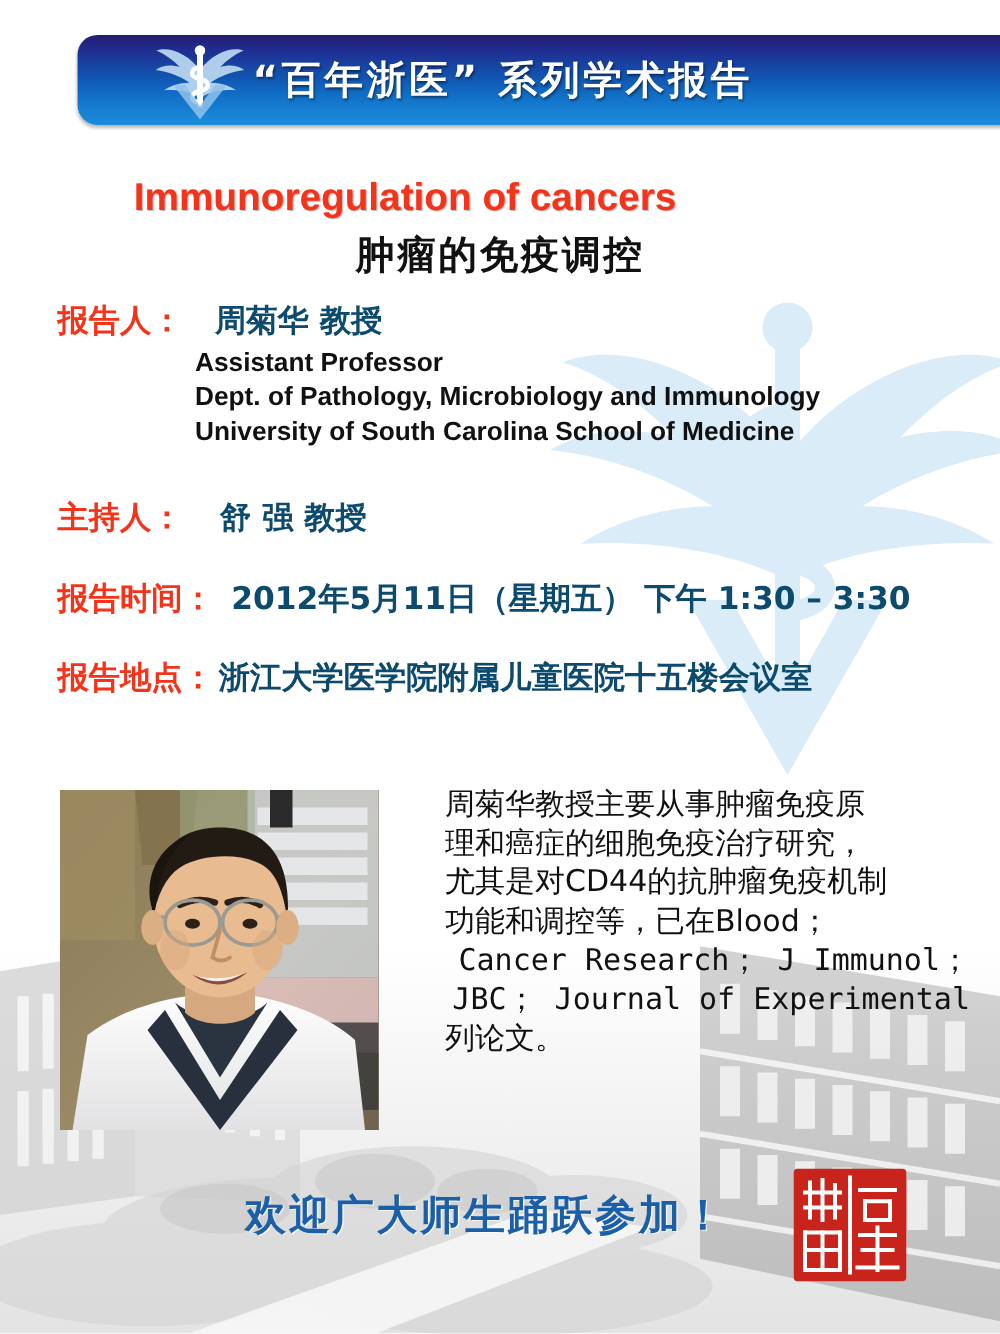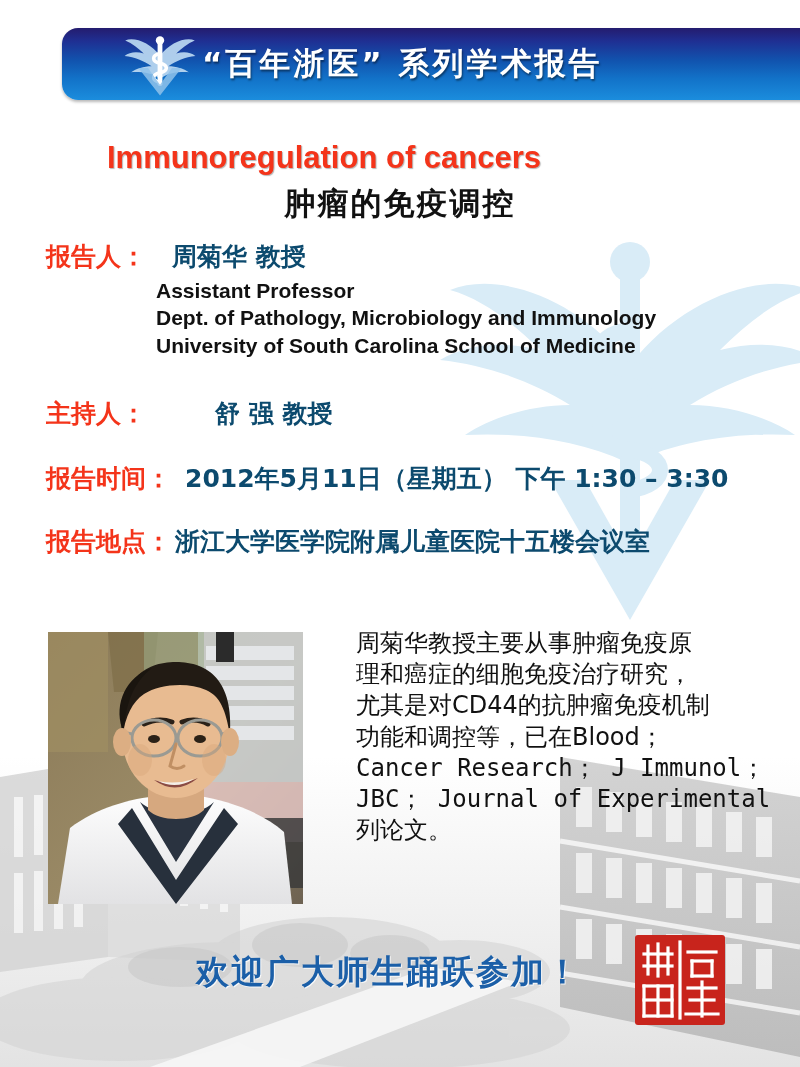--- a/index.html
+++ b/index.html
@@ -141,21 +141,21 @@
   .affil {
     margin-left: 110px;
     margin-top: 4px;
     color: #111111;
     font-weight: bold;
     font-size: 21px;
     line-height: 1.30;
     font-family: "Liberation Sans", sans-serif;
   }
   .affil div { white-space: nowrap; }
-  .row-host { margin-top: 38px; gap: 39px; }
+  .row-host { margin-top: 38px; }
   .row-host .speaker-name { margin-left: 30px; }
   .row-time { margin-top: 32px; }
   .row-time .value-cn { margin-left: 14px; letter-spacing: 0px; }
   .row-place { margin-top: 30px; }
   .row-place .value-cn { margin-left: 4px; }
 
   
   .photo {
     position: absolute;
     left: 48px;
@@ -175,20 +175,21 @@
     font-size: 24px;
     line-height: 1.30;
     color: #111111;
     font-family: "DejaVu Sans", "Liberation Sans", sans-serif;
     font-weight: normal;
   }
   .bio div { white-space: nowrap; }
   .bio .mono {
     font-family: "DejaVu Sans Mono", "Liberation Mono", monospace;
     letter-spacing: 0px;
+    text-align: right;
   }
 
   
   .welcome {
     position: absolute;
     left: 196px;
     top: 950px;
     font-size: 33px;
     font-weight: bold;
     color: #1b5fa8;

